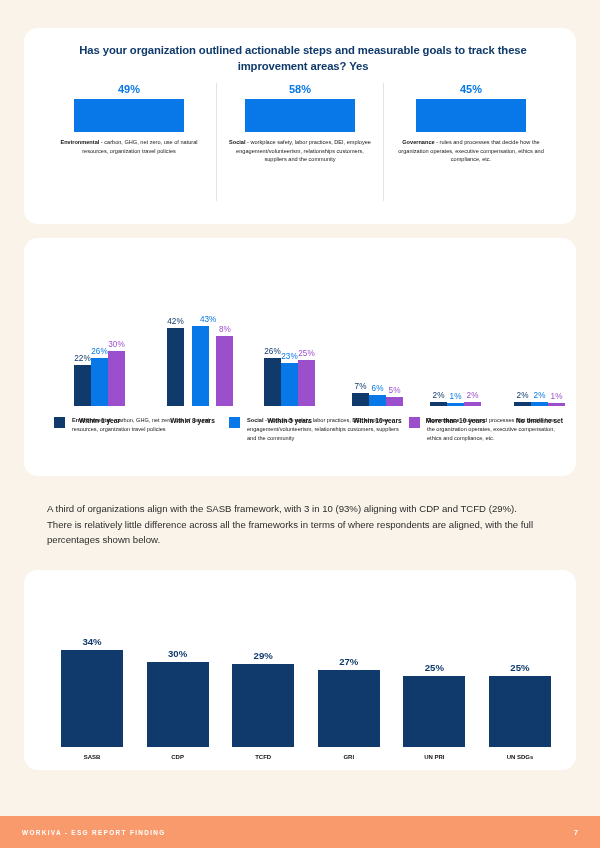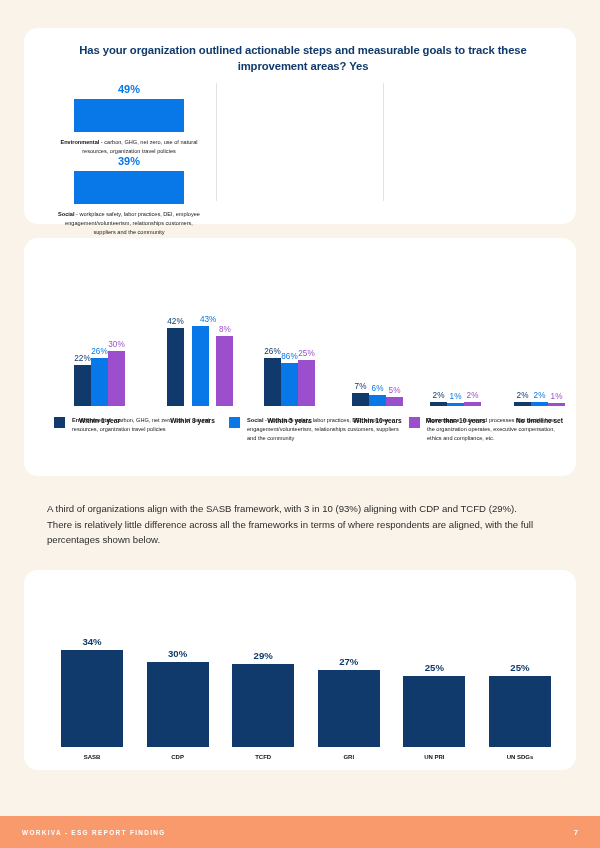--- a/index.html
+++ b/index.html
@@ -47,21 +47,20 @@
 
   
   #chart1 {
     position: absolute;
     left: 26px;
     top: 55px;
     width: 500px;
     height: 130px;
     display: flex;
     justify-content: space-between;
-    flex-direction: column;
   }
   .c1-col {
     width: 158px;
     display: flex;
     flex-direction: column;
     align-items: center;
     position: relative;
   }
   .c1-val {
     font-size: 11px;
@@ -236,21 +235,21 @@
 
     <div id="chart1">
 
       <div class="c1-col">
         <div class="c1-val">49%</div>
         <div class="c1-bar"></div>
         <div class="c1-lbl"><b>Environmental</b><span> - carbon, GHG, net zero, use of natural resources, organization travel policies</span></div>
       </div>
 
       <div class="c1-col">
-        <div class="c1-val">39%</div>
+        <div class="c1-val">58%</div>
         <div class="c1-bar"></div>
         <div class="c1-lbl"><b>Social</b><span> - workplace safety, labor practices, DEI, employee engagement/volunteerism, relationships customers, suppliers and the community</span></div>
       </div>
 
       <div class="c1-col">
         <div class="c1-val">45%</div>
         <div class="c1-bar"></div>
         <div class="c1-lbl"><b>Governance</b><span> - rules and processes that decide how the organization operates, executive compensation, ethics and compliance, etc.</span></div>
       </div>
 
@@ -291,21 +290,21 @@
             <div class="c2-bar" style="height: 70.3px; background: rgb(155, 79, 204);"></div>
           </div>
         </div>
         <div class="c2-axis-lbl" style="left: 103px; width: 75px;">Within 3 years</div>
         <div class="c2-group" style="left: 212px;">
           <div class="c2-bar-wrap">
             <div class="c2-val" style="color: rgb(15, 58, 107);">26%</div>
             <div class="c2-bar" style="height: 48.1px; background: rgb(15, 58, 107);"></div>
           </div>
           <div class="c2-bar-wrap">
-            <div class="c2-val" style="color: rgb(8, 120, 232);">86%</div>
+            <div class="c2-val" style="color: rgb(8, 120, 232);">23%</div>
             <div class="c2-bar" style="height: 42.55px; background: rgb(8, 120, 232);"></div>
           </div>
           <div class="c2-bar-wrap">
             <div class="c2-val" style="color: rgb(155, 79, 204);">25%</div>
             <div class="c2-bar" style="height: 46.25px; background: rgb(155, 79, 204);"></div>
           </div>
         </div>
         <div class="c2-axis-lbl" style="left: 200px; width: 75px;">Within 5 years</div>
         <div class="c2-group" style="left: 300px;">
           <div class="c2-bar-wrap">

